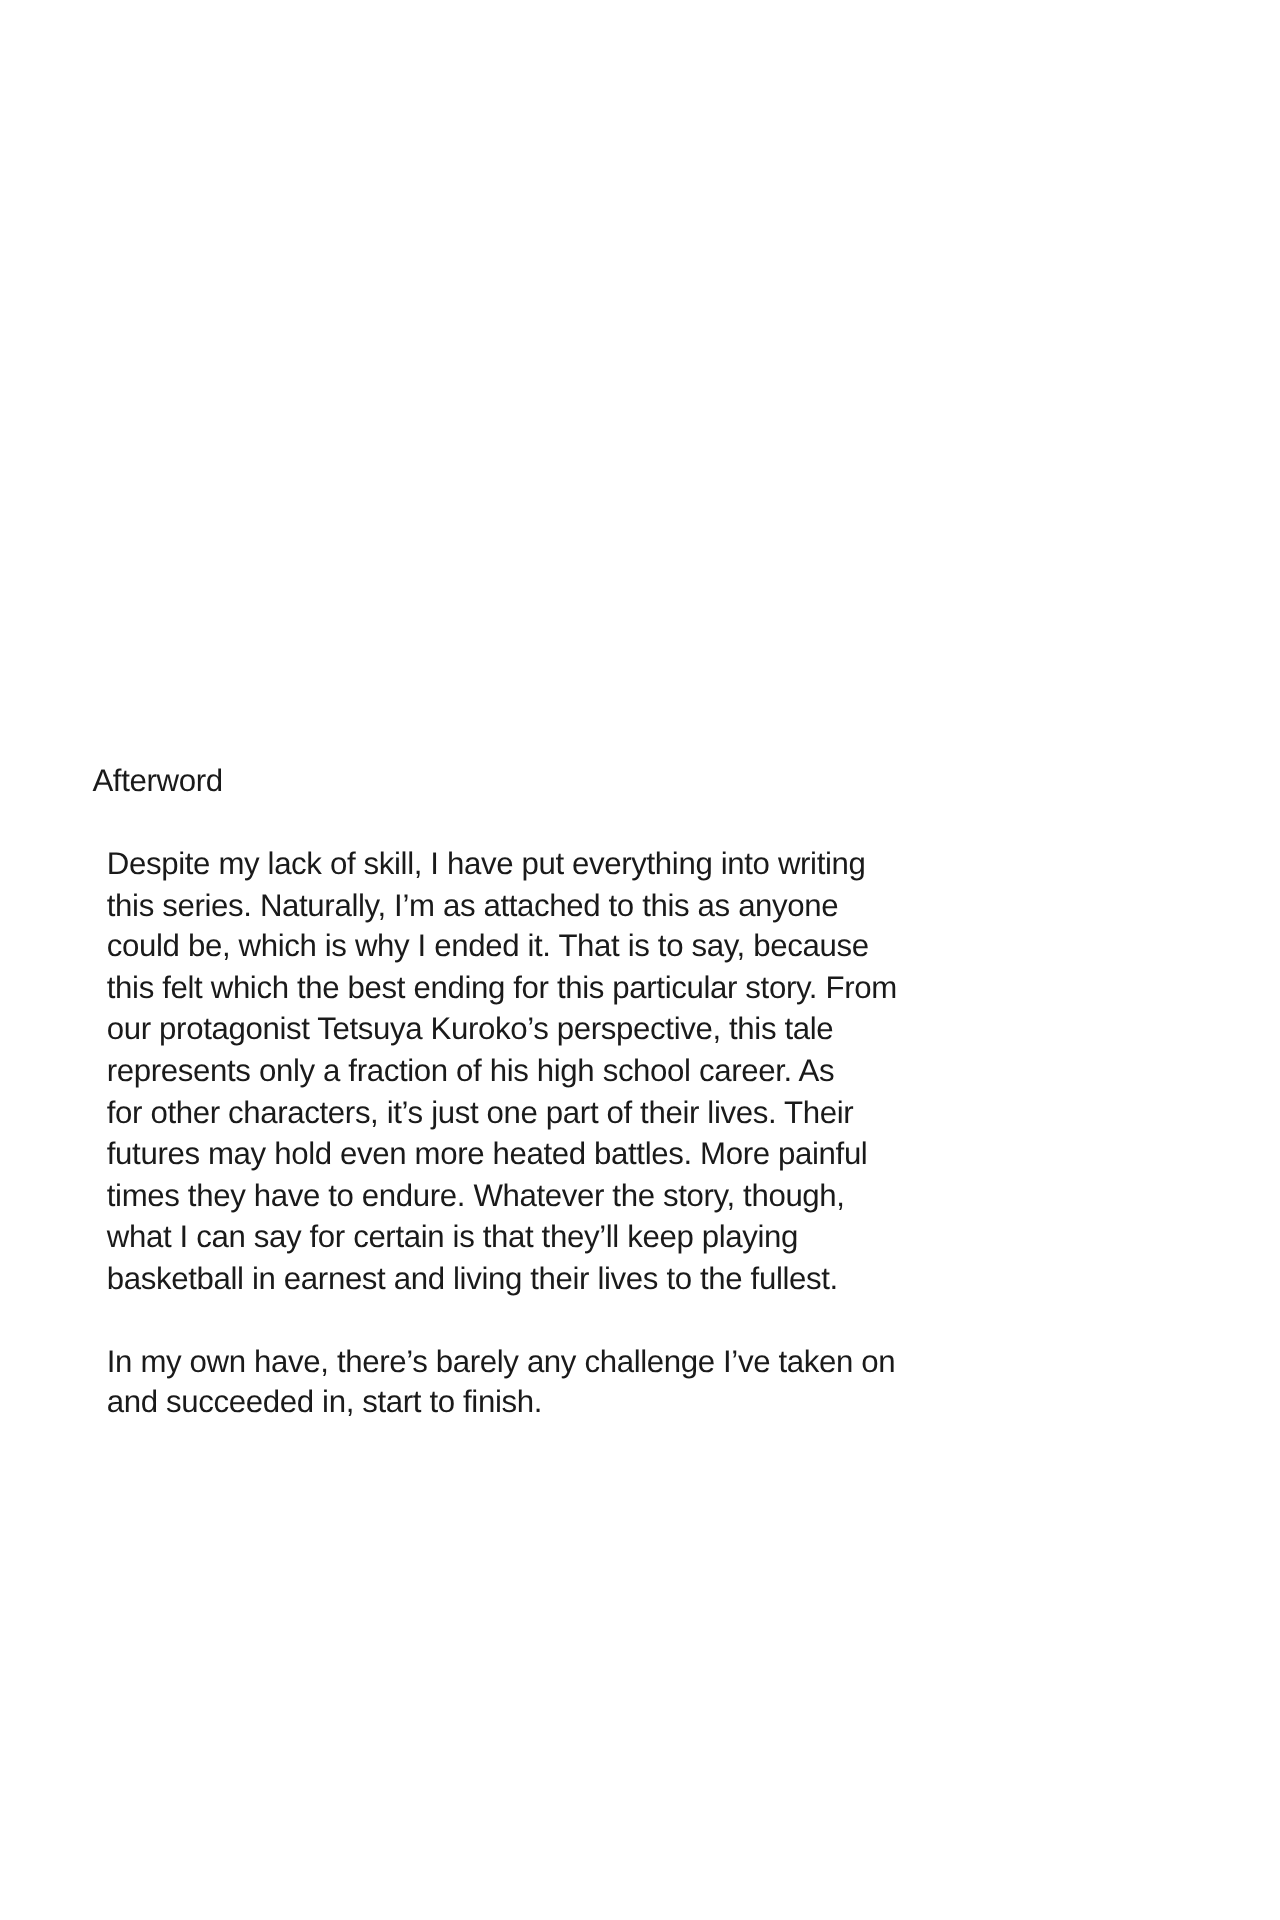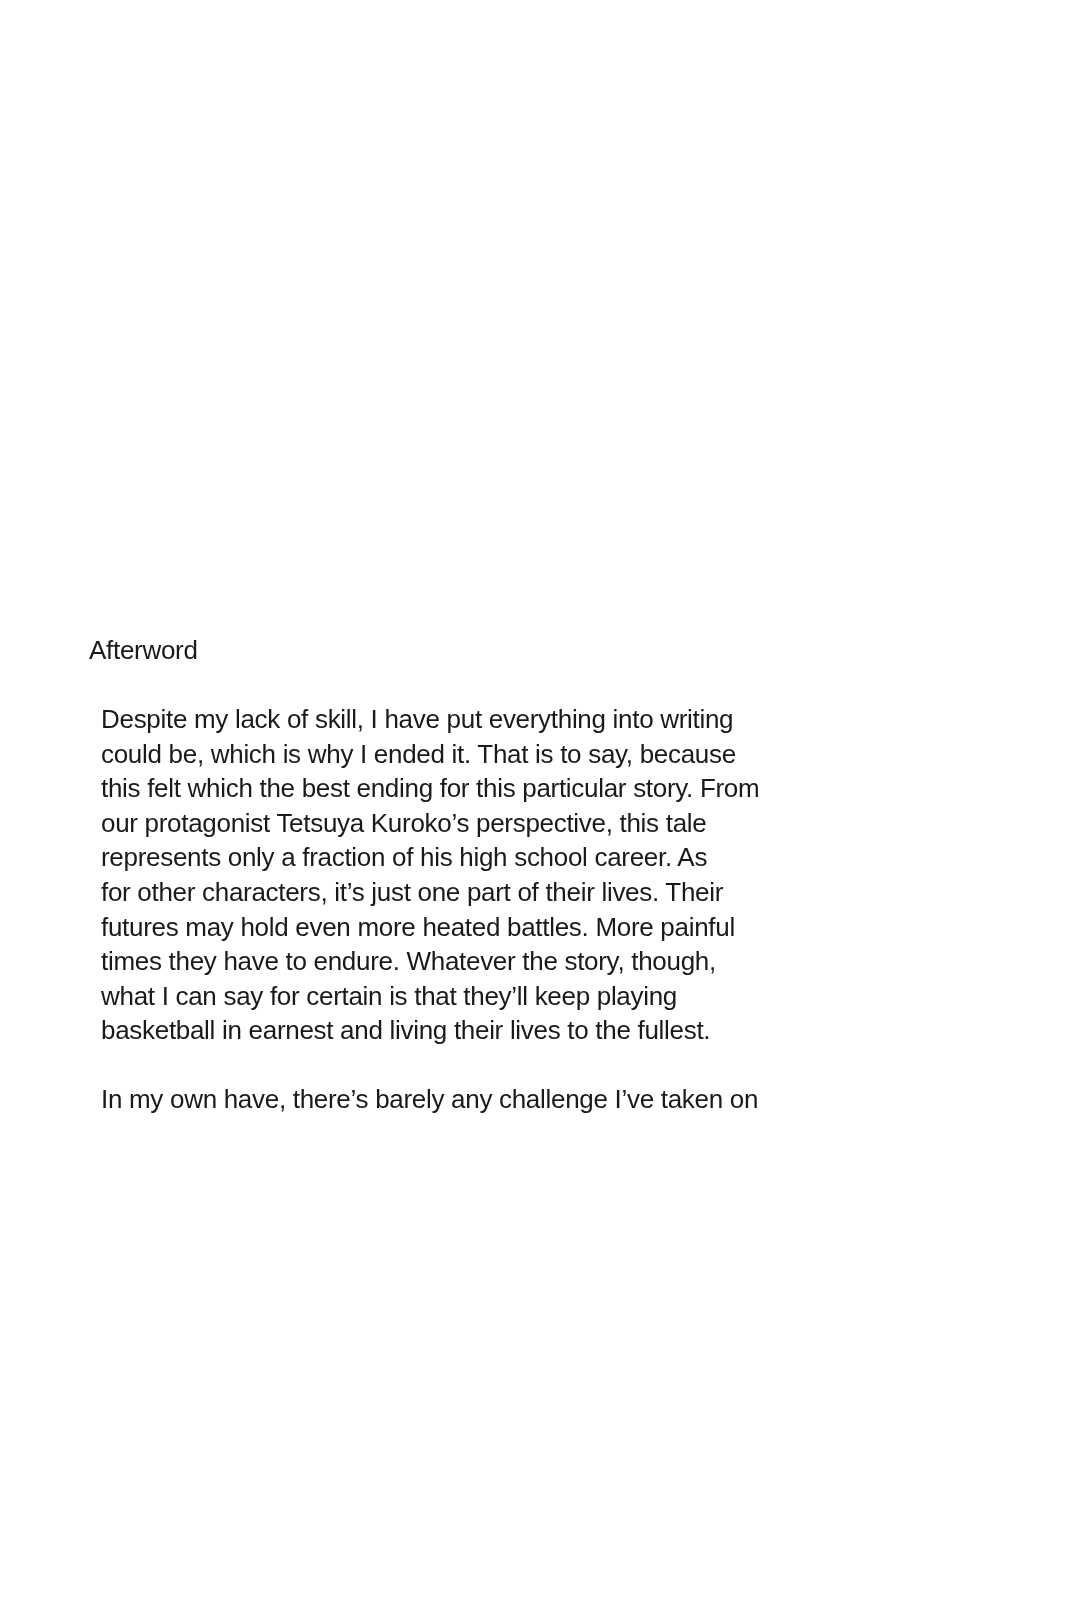--- a/index.html
+++ b/index.html
@@ -10,21 +10,21 @@
     body {
       width: 1067px;
       height: 1600px;
       position: relative;
       overflow: hidden;
       font-family: "Liberation Sans", sans-serif;
       color: #1a1a1a;
     }
     .page {
       position: absolute;
-      left: 89px;
+      left: 77px;
       top: 632px;
       width: 720px;
     }
     .title {
       font-size: 26px;
       line-height: 36px;
       margin: 0 0 34px 0;
       letter-spacing: -0.3px;
     }
     .para {
@@ -39,27 +39,29 @@
     }
   </style>
 </head>
 <body>
 
 <div class="page">
   <div class="title">Afterword</div>
 
   <div class="para">
     <span class="line">Despite my lack of skill, I have put everything into writing</span>
+    <span class="line">this series. Naturally, I’m as attached to this as anyone</span>
     <span class="line">could be, which is why I ended it. That is to say, because</span>
     <span class="line">this felt which the best ending for this particular story. From</span>
     <span class="line">our protagonist Tetsuya Kuroko’s perspective, this tale</span>
     <span class="line">represents only a fraction of his high school career. As</span>
     <span class="line">for other characters, it’s just one part of their lives. Their</span>
     <span class="line">futures may hold even more heated battles. More painful</span>
     <span class="line">times they have to endure. Whatever the story, though,</span>
     <span class="line">what I can say for certain is that they’ll keep playing</span>
     <span class="line">basketball in earnest and living their lives to the fullest.</span>
   </div>
 
   <div class="para">
     <span class="line">In my own have, there’s barely any challenge I’ve taken on</span>
+    <span class="line">and succeeded in, start to finish.</span>
   </div>
 </div>
 
 </body></html>

